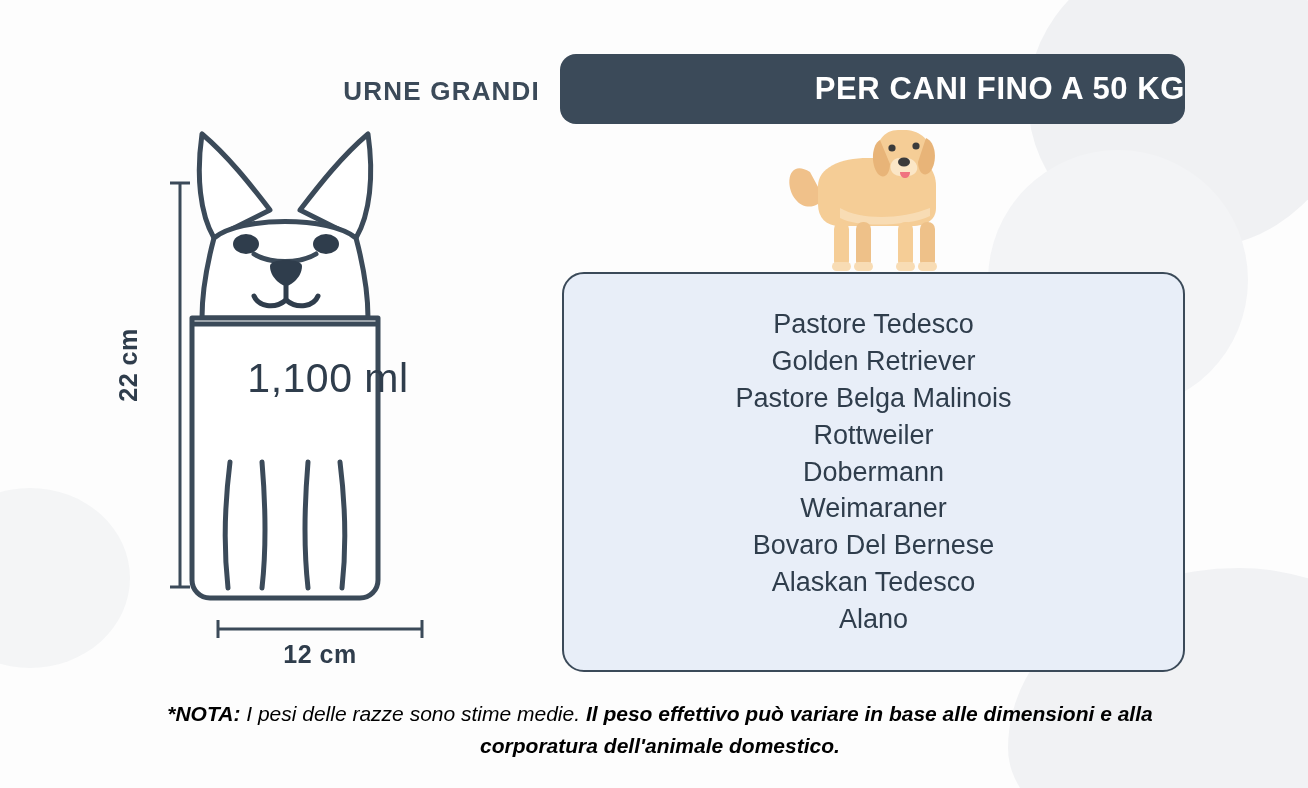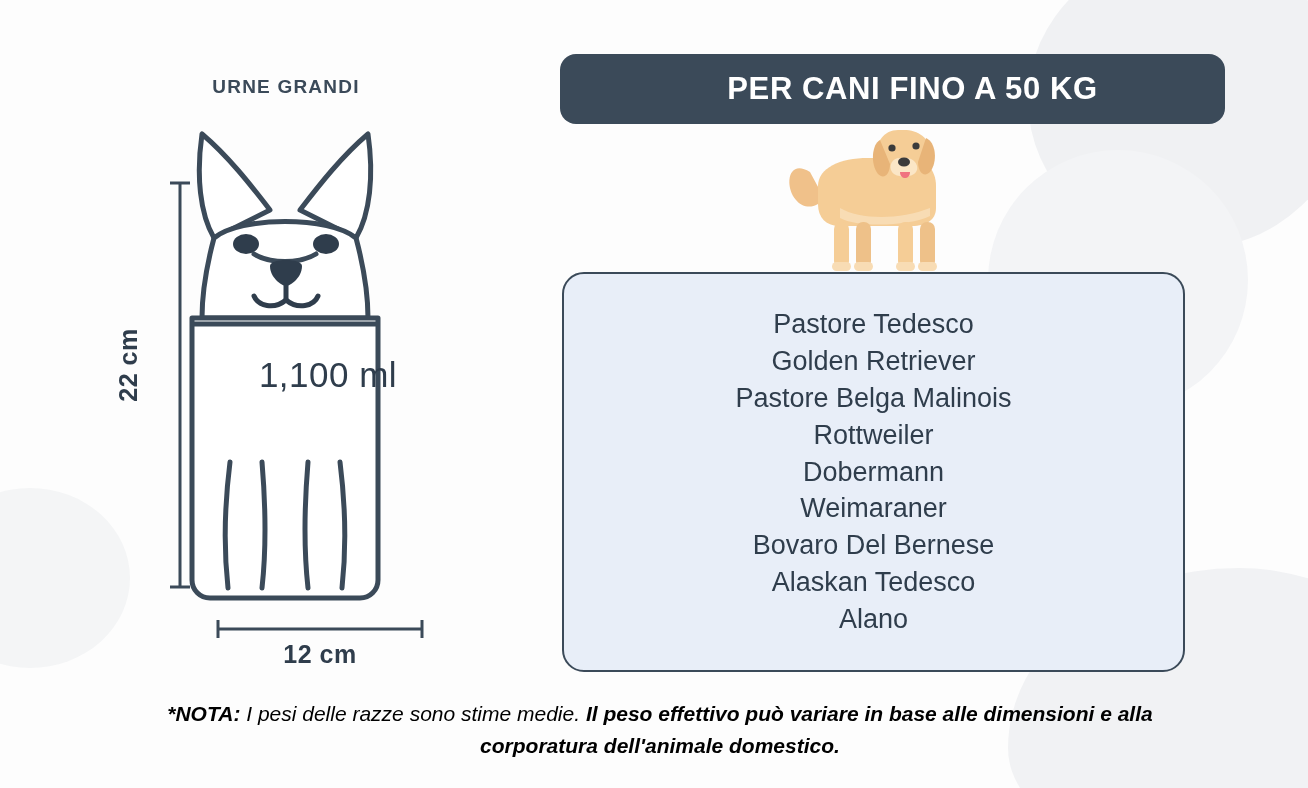--- a/index.html
+++ b/index.html
@@ -58,40 +58,40 @@
   .left-col {
     position: absolute;
     left: 0;
     top: 0;
     width: 540px;
     height: 690px;
   }
   .urn-title {
     position: absolute;
     top: 76px;
-    left: 16px;
+    left: 0;
     width: 540px;
-    text-align: center;
-    font-size: 19px;
+    text-align: right;
+    font-size: 26px;
     font-weight: bold;
     letter-spacing: 1.2px;
     color: #3b4a59;
   }
   .urn-wrap {
     position: absolute;
     left: 130px;
     top: 118px;
   }
   .vol-label {
     position: absolute;
     left: 178px;
     top: 355px;
     width: 300px;
     text-align: center;
-    font-size: 35px;
+    font-size: 41px;
     color: #2f3d4c;
     letter-spacing: 0.5px;
   }
   .dim-vert {
     position: absolute;
     left: 128px;
     top: 365px;
     transform: translate(-50%, -50%) rotate(-90deg);
     font-size: 25px;
     font-weight: bold;
@@ -115,22 +115,21 @@
   .header-pill {
     position: absolute;
     left: 560px;
     top: 54px;
     width: 625px;
     height: 70px;
     background: #3b4a59;
     border-radius: 16px;
     display: flex;
     align-items: center;
-    justify-content: center;
-    padding-left: 40px;
+    justify-content: flex-end;
   }
   .header-pill span {
     color: #ffffff;
     font-size: 31px;
     font-weight: bold;
     letter-spacing: 0.6px;
   }
   .dog-img {
     position: absolute;
     left: 780px;

